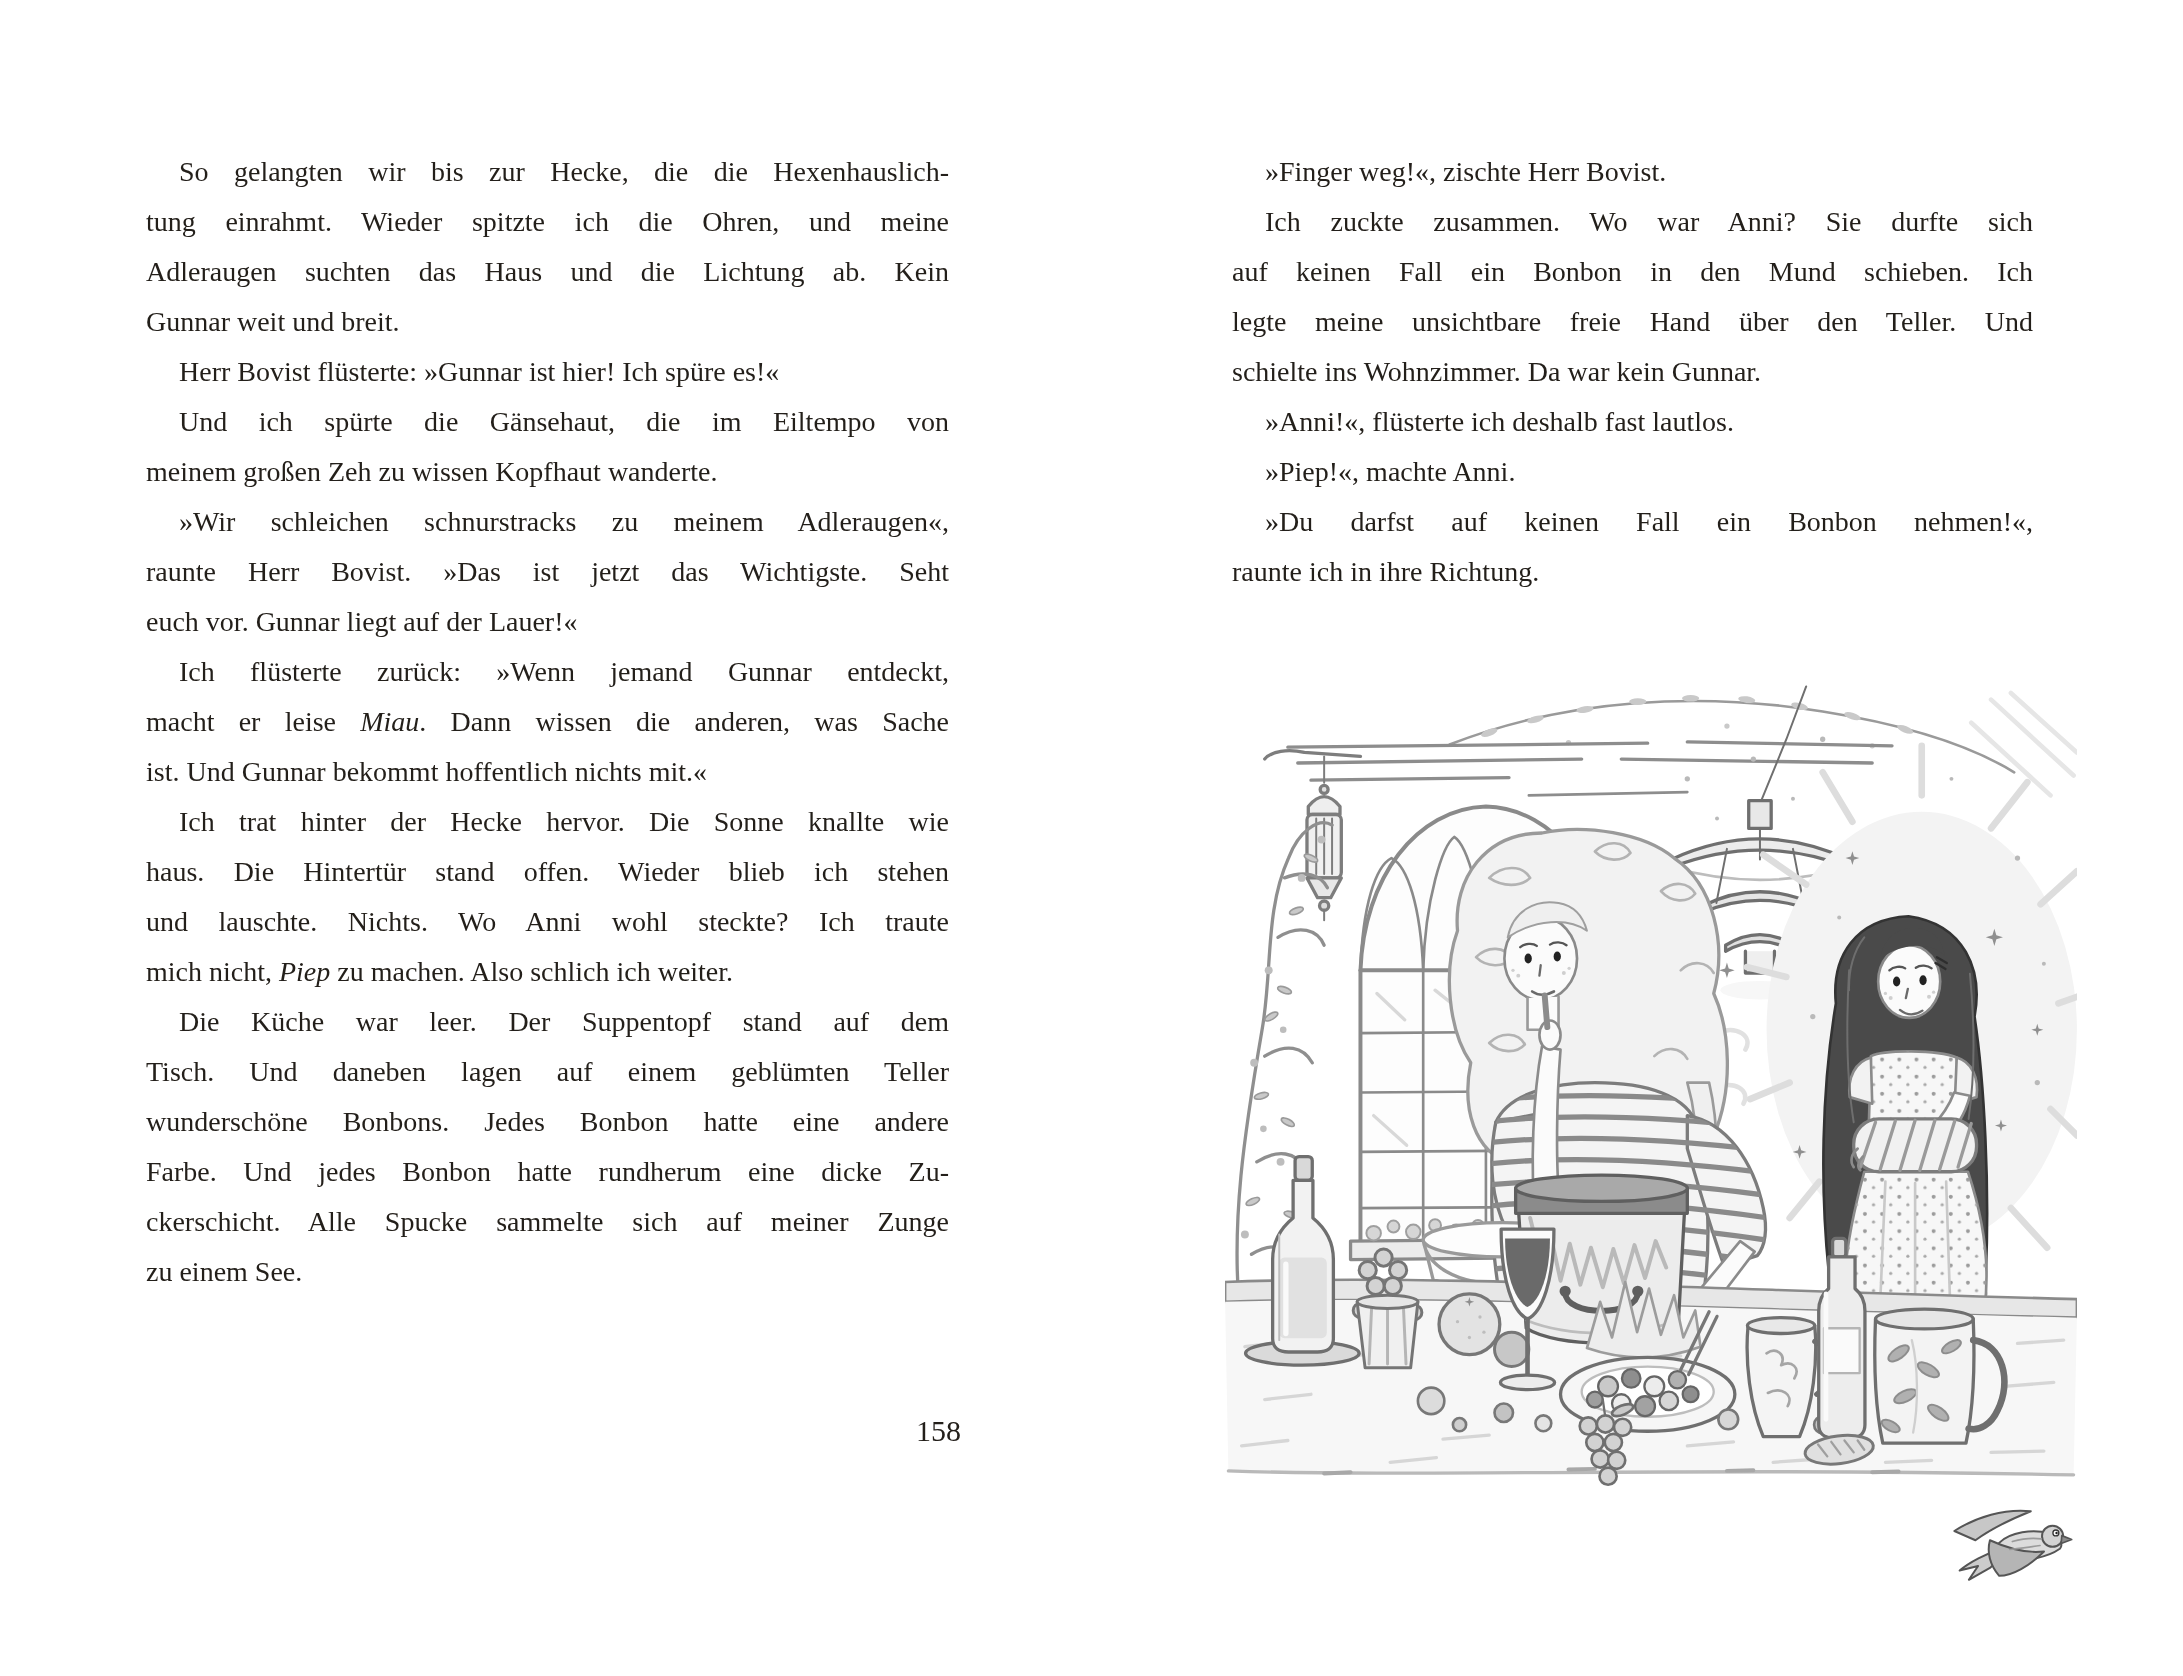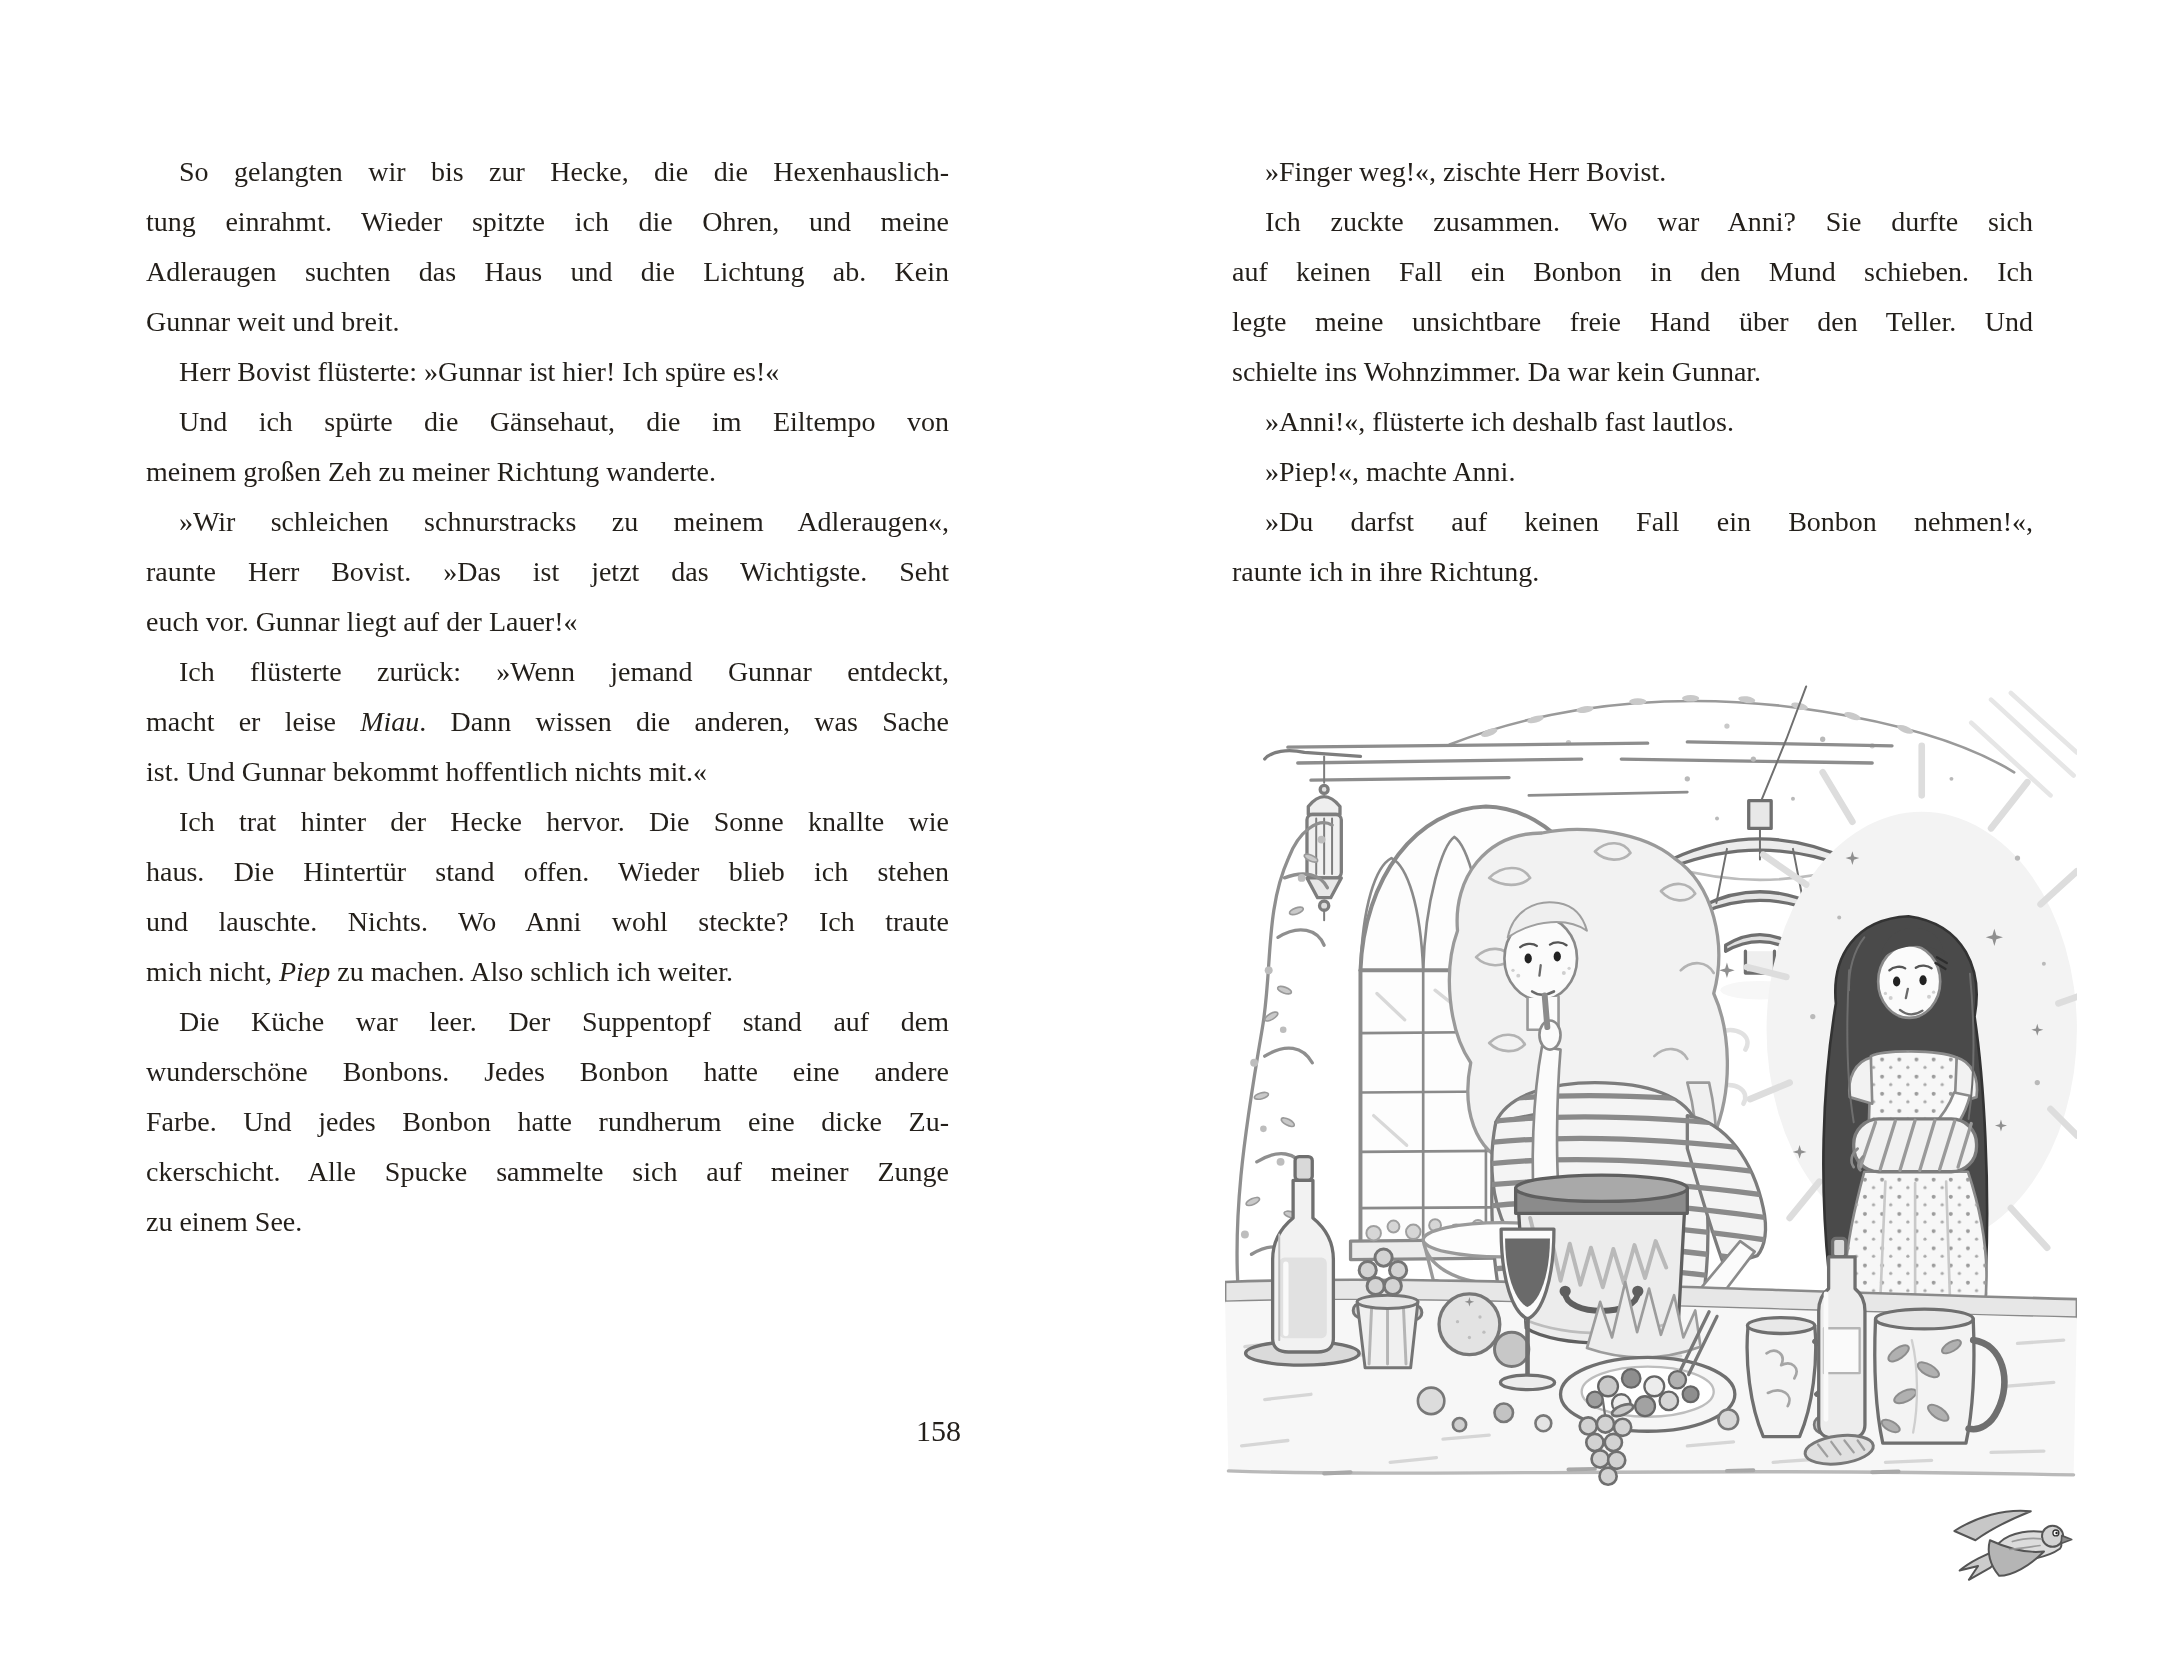--- a/index.html
+++ b/index.html
@@ -35,40 +35,41 @@
       <div class="line just ind">So gelangten wir bis zur Hecke, die die Hexenhauslich-</div>
       <div class="line just">tung einrahmt. Wieder spitzte ich die Ohren, und meine</div>
       <div class="line just">Adleraugen suchten das Haus und die Lichtung ab. Kein</div>
       <div class="line">Gunnar weit und breit.</div>
     </div>
     <div class="para">
       <div class="line ind">Herr Bovist flüsterte: »Gunnar ist hier! Ich spüre es!«</div>
     </div>
     <div class="para">
       <div class="line just ind">Und ich spürte die Gänsehaut, die im Eiltempo von</div>
-      <div class="line">meinem großen Zeh zu meiner Richtung wanderte.</div>
+      <div class="line">meinem großen Zeh zu wissen Kopfhaut wanderte.</div>
     </div>
     <div class="para">
       <div class="line just ind">»Wir schleichen schnurstracks zu meinem Adleraugen«,</div>
       <div class="line just">raunte Herr Bovist. »Das ist jetzt das Wichtigste. Seht</div>
       <div class="line">euch vor. Gunnar liegt auf der Lauer!«</div>
     </div>
     <div class="para">
       <div class="line just ind">Ich flüsterte zurück: »Wenn jemand Gunnar entdeckt,</div>
       <div class="line just">macht er leise <i>Miau</i>. Dann wissen die anderen, was Sache</div>
       <div class="line">ist. Und Gunnar bekommt hoffentlich nichts mit.«</div>
     </div>
     <div class="para">
       <div class="line just ind">Ich trat hinter der Hecke hervor. Die Sonne knallte wie</div>
       <div class="line just">haus. Die Hintertür stand offen. Wieder blieb ich stehen</div>
       <div class="line just">und lauschte. Nichts. Wo Anni wohl steckte? Ich traute</div>
       <div class="line">mich nicht, <i>Piep</i> zu machen. Also schlich ich weiter.</div>
     </div>
     <div class="para">
       <div class="line just ind">Die Küche war leer. Der Suppentopf stand auf dem</div>
+      <div class="line just">Tisch. Und daneben lagen auf einem geblümten Teller</div>
       <div class="line just">wunderschöne Bonbons. Jedes Bonbon hatte eine andere</div>
       <div class="line just">Farbe. Und jedes Bonbon hatte rundherum eine dicke Zu-</div>
       <div class="line just">ckerschicht. Alle Spucke sammelte sich auf meiner Zunge</div>
       <div class="line">zu einem See.</div>
     </div>
   </div>
 <div id="page-number">158</div>
 
 <div class="textcol" id="right-text">
     <div class="para">

